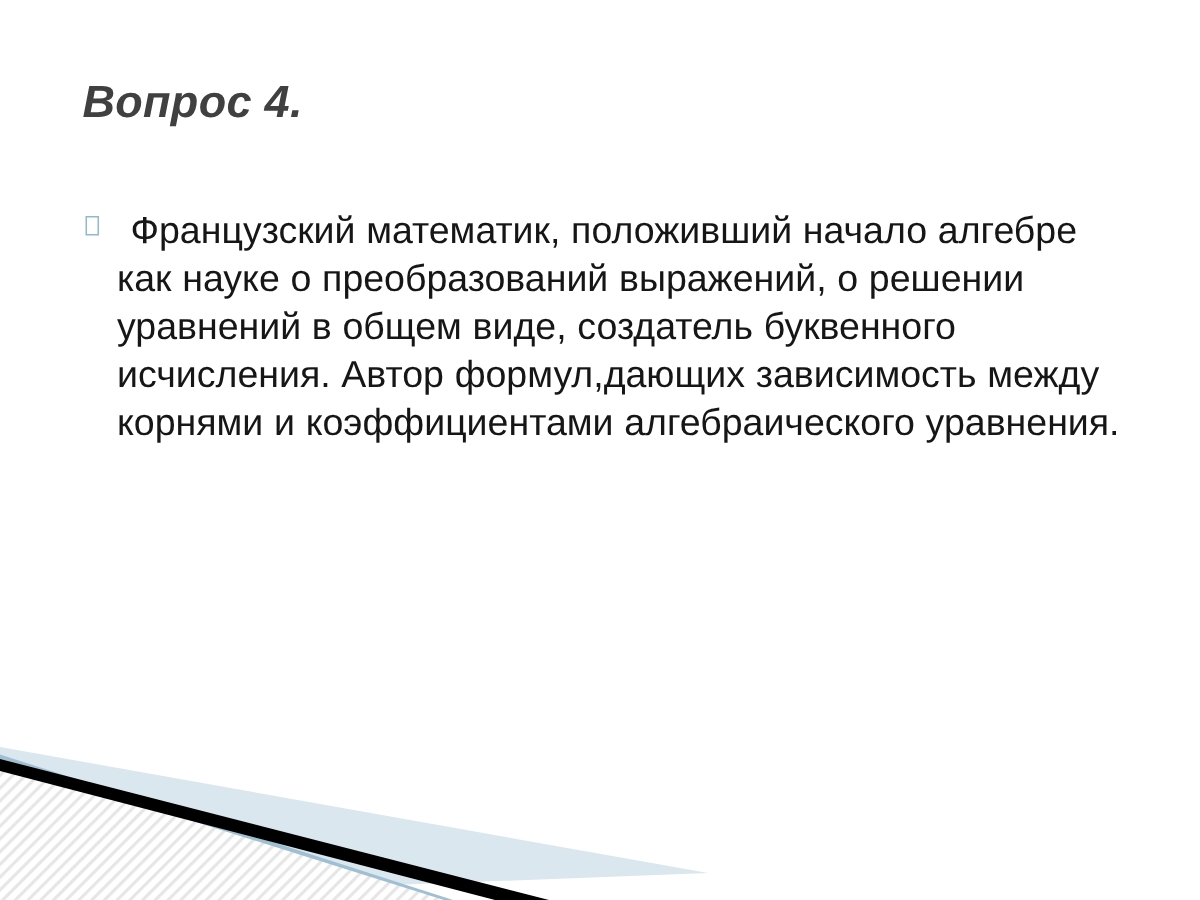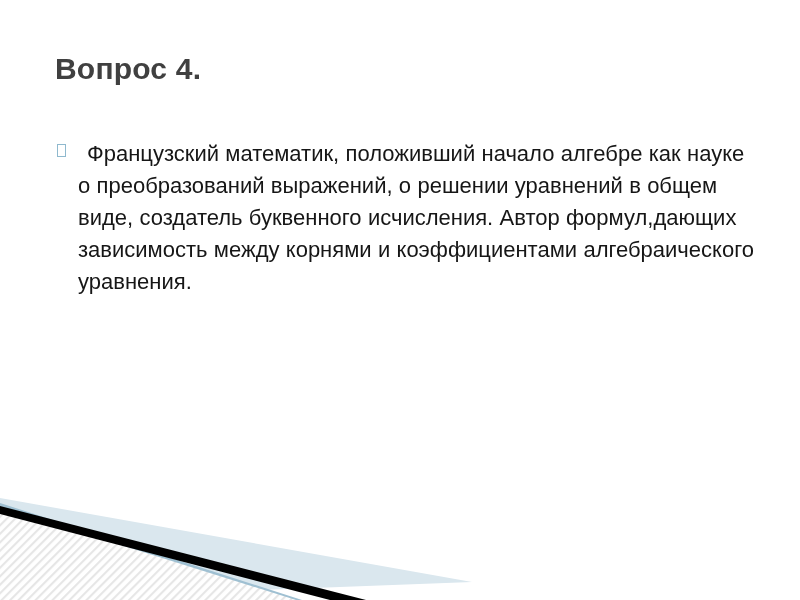--- a/index.html
+++ b/index.html
@@ -27,20 +27,21 @@
   
   .slide-title {
     position: absolute;
     left: 55px;
     top: 52px;
     font-size: 30px;
     font-weight: bold;
     color: #404040;
     letter-spacing: 0.2px;
     white-space: nowrap;
+    font-style: italic;
   }
 
   
   .body-block {
     position: absolute;
     left: 55px;
     top: 138px;
     width: 700px;
   }
 
@@ -54,21 +55,21 @@
     left: 2px;
     top: 6px;
     width: 9px;
     height: 13px;
     border: 1.4px solid #8fb9ce;
     box-sizing: border-box;
     background: transparent;
   }
 
   .bullet-text {
-    font-size: 22px;
+    font-size: 25px;
     line-height: 32px;
     color: #161616;
     width: 682px;
     text-indent: 9px;
     word-spacing: 0.2px;
   }
 
   
   .footer-art {
     position: absolute;

